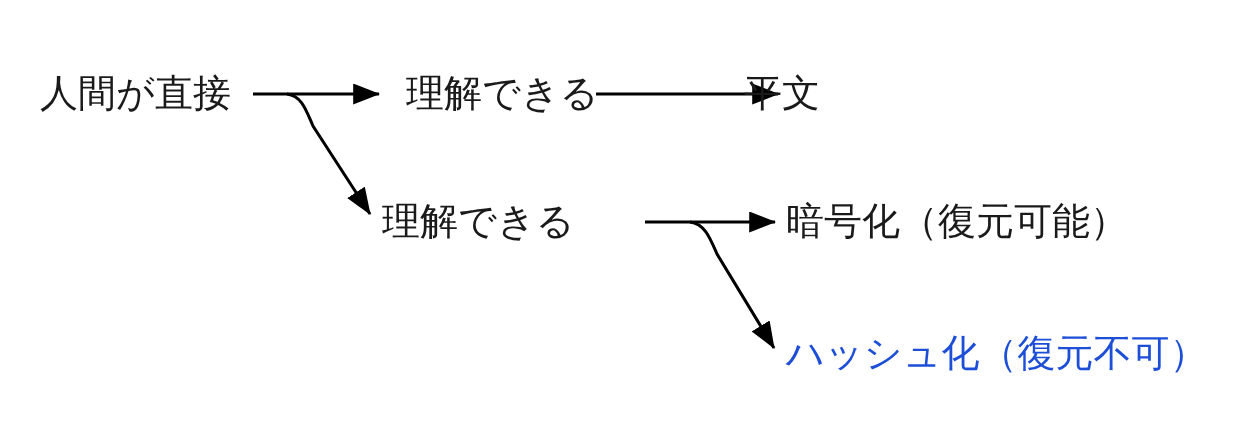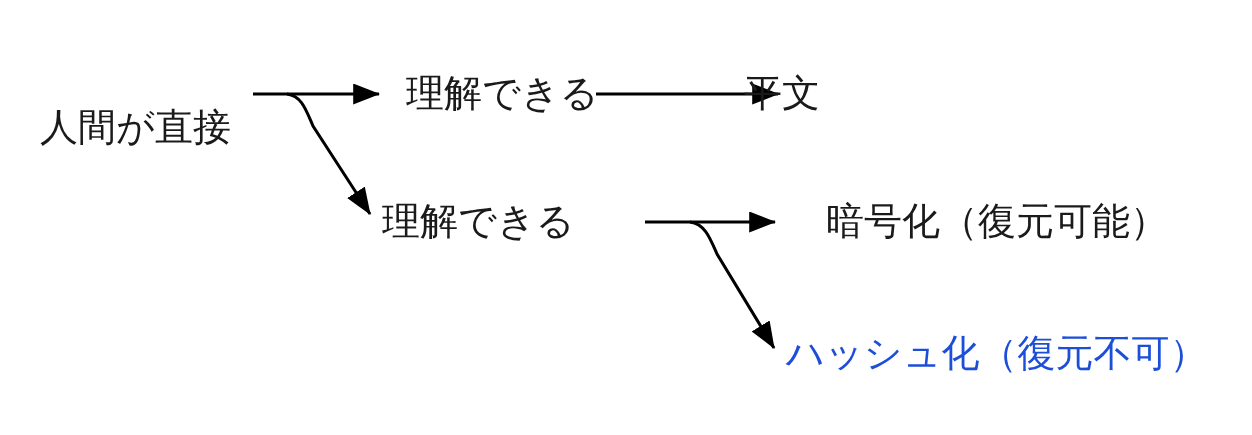--- a/index.html
+++ b/index.html
@@ -28,25 +28,25 @@
   .node {
     position: absolute;
     white-space: nowrap;
     font-family: "DejaVu Sans", "Liberation Sans", sans-serif;
     font-size: 38px;
     line-height: 38px;
     font-weight: 400;
     letter-spacing: 0px;
     color: #1a1a1a;
   }
-  .node-root   { left: 40px;  top: 74px; margin-top: 34px;  }
+  .node-root   { left: 40px;  top: 74px;  }
   .node-plain-branch { left: 382px; top: 74px; margin-left: 24px;  }
   .node-plaintext    { left: 744px; top: 74px;  }
   .node-cipher-branch{ left: 382px; top: 202px; }
-  .node-encrypt      { left: 786px; top: 202px; margin-left: 40px; }
+  .node-encrypt      { left: 786px; top: 202px; }
   .node-hash         { left: 786px; top: 334px; }
   .node-hash { color: #1d4ed8; }
 </style>
 </head>
 <body>
 
 <div id="canvas">
 
   <svg id="edges" viewBox="0 0 1252 435" width="1252" height="435" xmlns="http://www.w3.org/2000/svg">
     <defs>

